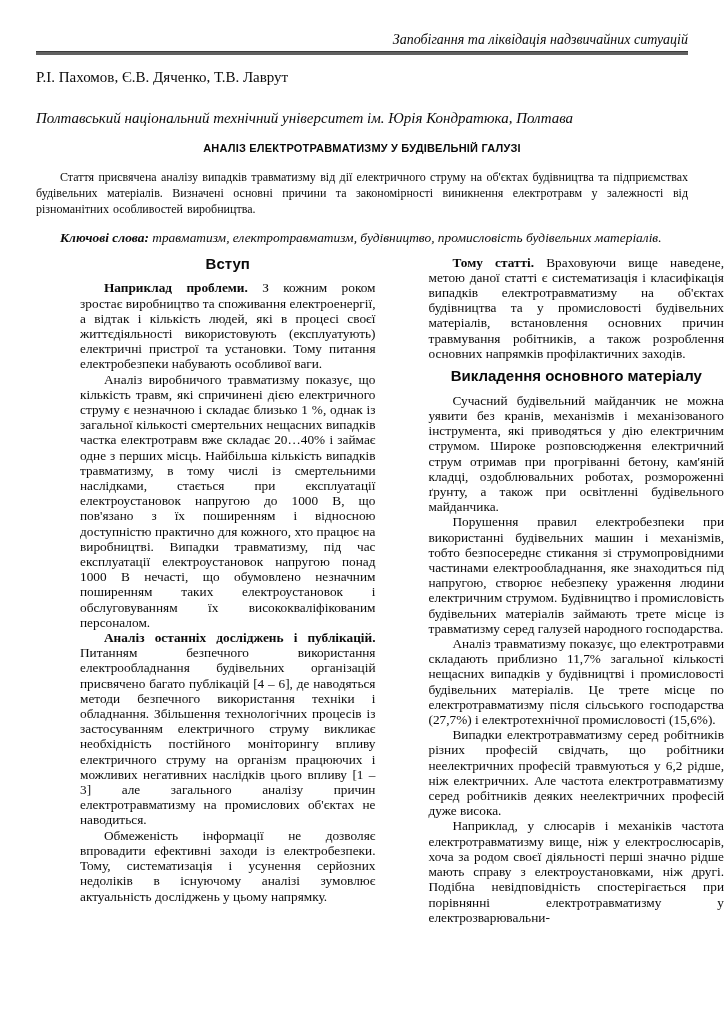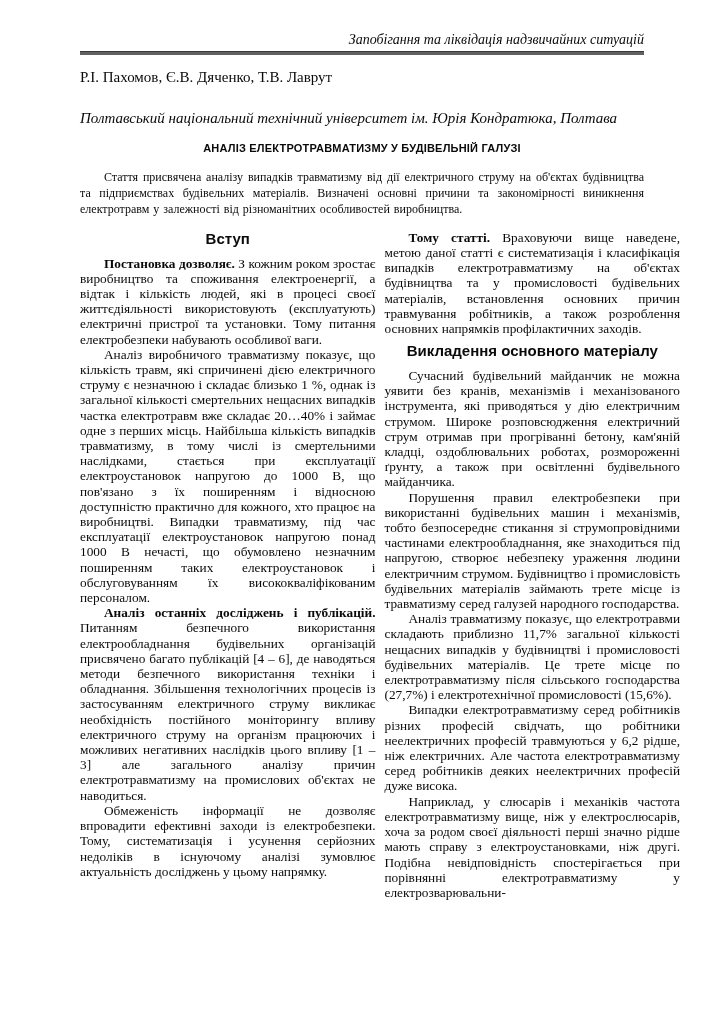--- a/index.html
+++ b/index.html
@@ -11,21 +11,21 @@
     width: 724px;
     height: 1024px;
     position: relative;
     font-family: "Liberation Serif", serif;
     color: #0a0a0a;
     overflow: hidden;
   }
   .page {
     position: absolute;
     inset: 0;
-    padding: 0 80px;
+    padding: 0 36px;
     box-sizing: border-box;
   }
   .running-head {
     margin-top: 32px;
     text-align: right;
     font-style: italic;
     font-size: 14px;
     line-height: 1.1;
   }
   .head-rule {
@@ -78,20 +78,21 @@
     gap: 9px;
     margin-top: 9px;
   }
   .col {
     width: 295.5px;
     flex: 0 0 auto;
     text-align: justify;
     font-size: 13.3px;
     line-height: 15.2px;
     hyphens: auto;
+    margin-left: 44px;
     -webkit-hyphens: auto;
   }
   h2.section {
     font-family: "Liberation Sans", sans-serif;
     font-weight: bold;
     font-size: 15px;
     text-align: center;
     margin: 7px 0 8px 0;
     line-height: 1.12;
     text-align-last: center;
@@ -133,27 +134,28 @@
 
 
   <div class="authors">Р.І. Пахомов, Є.В. Дяченко, Т.В. Лаврут</div>
 
   <div class="affiliation">Полтавський національний технічний університет ім. Юрія Кондратюка, Полтава</div>
 
   <h1 class="title">АНАЛІЗ ЕЛЕКТРОТРАВМАТИЗМУ У БУДІВЕЛЬНІЙ ГАЛУЗІ</h1>
 
   <p class="abstract">Стаття присвячена аналізу випадків травматизму від дії електричного струму на об'єктах будівництва та підприємствах будівельних матеріалів. Визначені основні причини та закономірності виникнення електротравм у залежності від різноманітних особливостей виробництва.</p>
 
+  <p class="keywords"><b class="kw-label">Ключові слова:</b> <span>травматизм, електротравматизм, будівництво, промисловість будівельних матеріалів.</span></p>
 
   <div class="columns">
 
     <div class="col">
       <h2 class="section first">Вступ</h2>
       <div>
-          <p class="body-par"><b class="lead">Постановка дозволяє. </b>З кожним роком зростає виробництво та споживання електроенергії, а відтак і кількість людей, які в процесі своєї життєдіяльності використовують (експлуатують) електричні пристрої та установки. Тому питання електробезпеки набувають особливої ваги.</p>
+          <p class="body-par"><b class="lead">Наприклад проблеми. </b>З кожним роком зростає виробництво та споживання електроенергії, а відтак і кількість людей, які в процесі своєї життєдіяльності використовують (експлуатують) електричні пристрої та установки. Тому питання електробезпеки набувають особливої ваги.</p>
           <p class="body-par">Аналіз виробничого травматизму показує, що кількість травм, які спричинені дією електричного струму є незначною і складає близько 1 %, однак із загальної кількості смертельних нещасних випадків частка електротравм вже складає 20…40% і займає одне з перших місць. Найбільша кількість випадків травматизму, в тому числі із смертельними наслідками, стається при експлуатації електроустановок напругою до 1000 В, що пов'язано з їх поширенням і відносною доступністю практично для кожного, хто працює на виробництві. Випадки травматизму, під час експлуатації електроустановок напругою понад 1000 В нечасті, що обумовлено незначним поширенням таких електроустановок і обслуговуванням їх висококваліфікованим персоналом.</p>
           <p class="body-par"><b class="lead">Аналіз останніх досліджень і публікацій. </b>Питанням безпечного використання електрообладнання будівельних організацій присвячено багато публікацій [4 – 6], де наводяться методи безпечного використання техніки і обладнання. Збільшення технологічних процесів із застосуванням електричного струму викликає необхідність постійного моніторингу впливу електричного струму на організм працюючих і можливих негативних наслідків цього впливу [1 – 3] але загального аналізу причин електротравматизму на промислових об'єктах не наводиться.</p>
           <p class="body-par">Обмеженість інформації не дозволяє впровадити ефективні заходи із електробезпеки. Тому, систематизація і усунення серйозних недоліків в існуючому аналізі зумовлює актуальність досліджень у цьому напрямку.</p>
         </div>
     </div>
 
     <div class="col">
       <div>
           <p class="body-par"><b class="lead">Тому статті. </b>Враховуючи вище наведене, метою даної статті є систематизація і класифікація випадків електротравматизму на об'єктах будівництва та у промисловості будівельних матеріалів, встановлення основних причин травмування робітників, а також розроблення основних напрямків профілактичних заходів.</p>
         </div>

